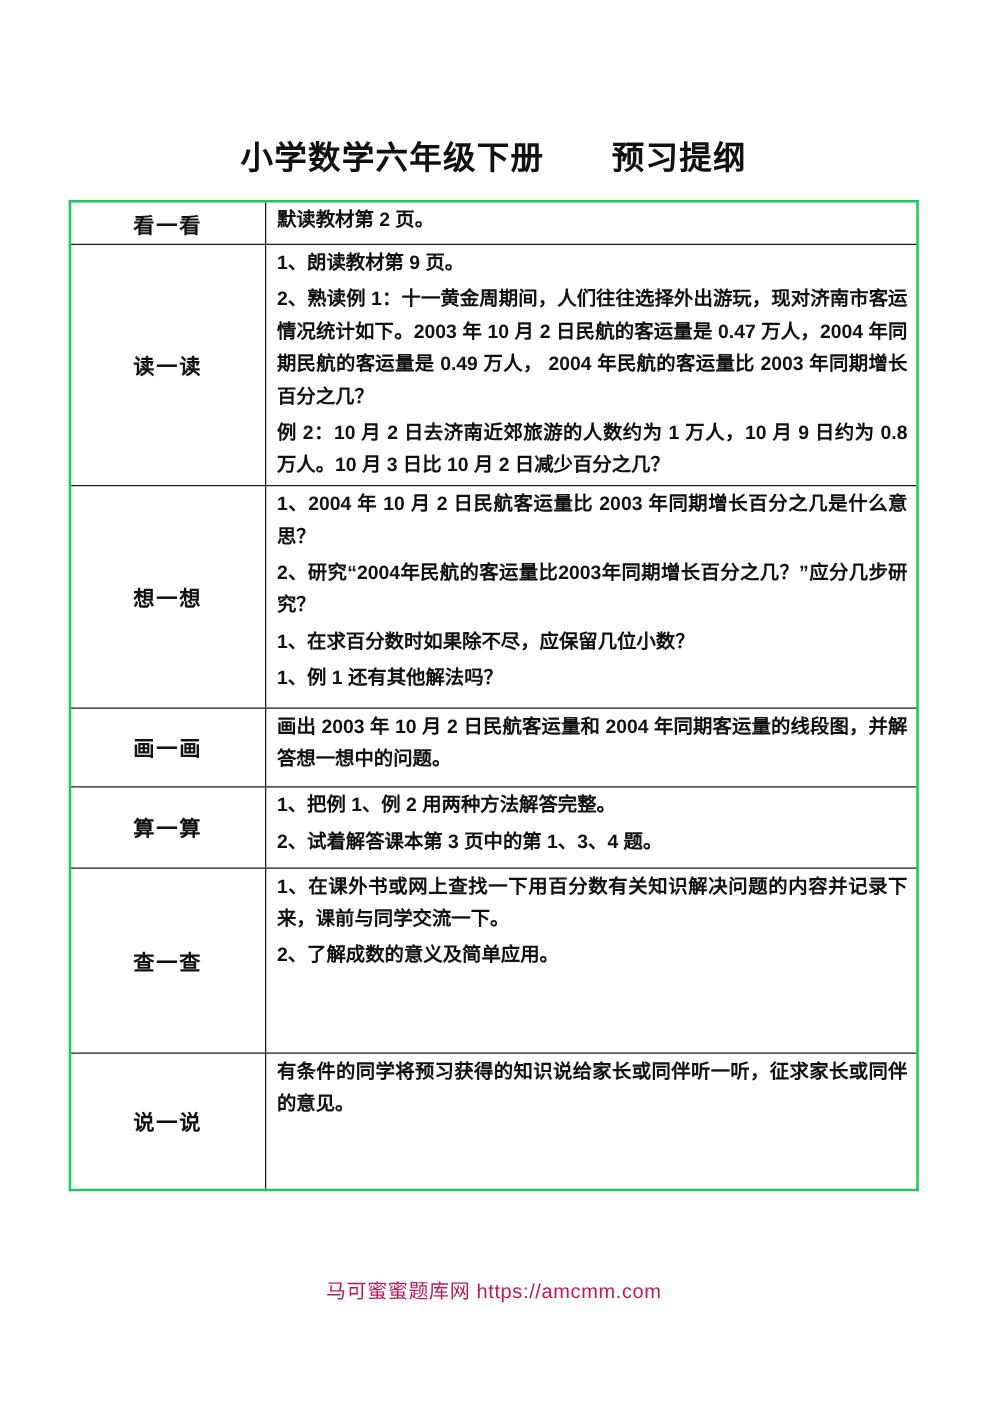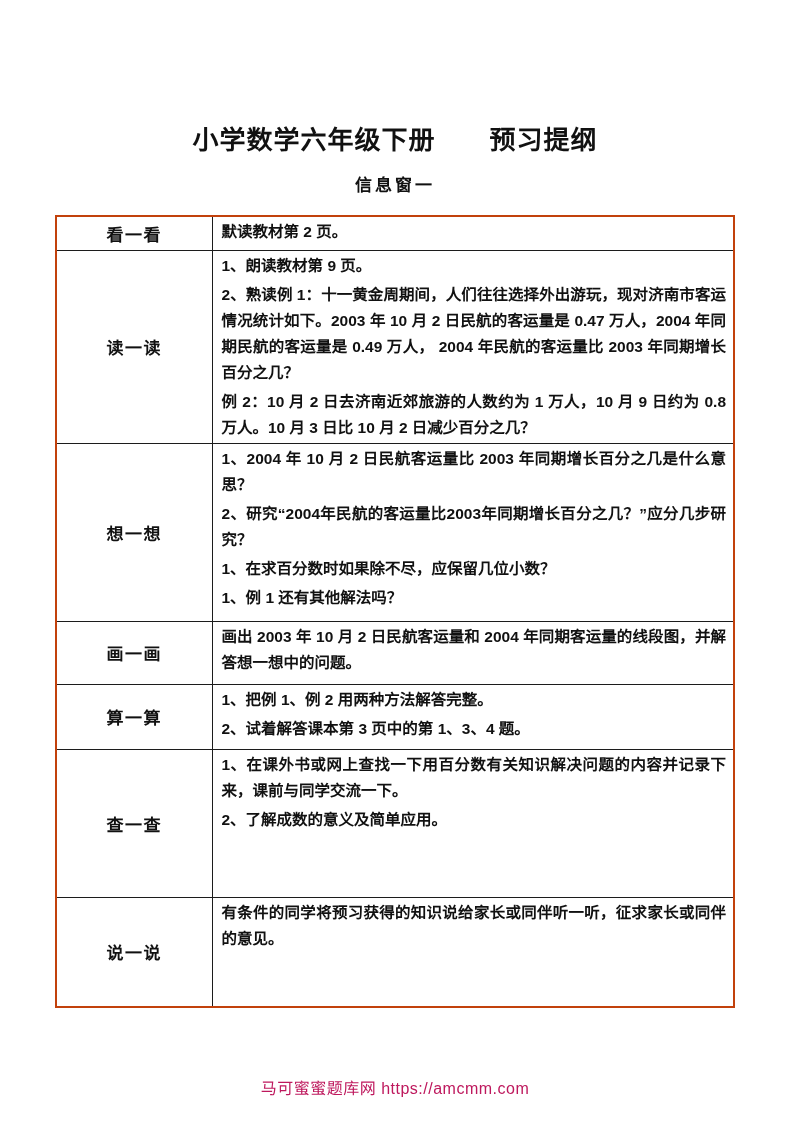--- a/index.html
+++ b/index.html
@@ -14,21 +14,21 @@
     color: #111111;
     overflow: hidden;
   }
   .page {
     position: relative;
     width: 790px;
     height: 1122px;
     background: #ffffff;
   }
   .doc-title {
-    margin: 18px;
+    margin: 4px;
     padding-top: 106px;
     text-align: center;
     font-size: 26px;
     line-height: 32px;
     font-weight: bold;
     letter-spacing: 1px;
     white-space: pre;
   }
   .doc-subtitle {
     display: flex;
@@ -46,21 +46,21 @@
     font-size: 17px;
     line-height: 23px;
     font-weight: bold;
     letter-spacing: 3px;
   }
   table.outline {
     border-collapse: collapse;
     table-layout: fixed;
     width: 678px;
     margin: 18px 0 0 55px;
-    border: 2px solid #c2410c;
+    border: 2px solid #22c55e;
   }
   table.outline td {
     border: 1.5px solid #1c1c1c;
     box-sizing: border-box;
   }
   td.label-cell {
     width: 156px;
     text-align: center;
     vertical-align: middle;
     font-weight: bold;
@@ -99,21 +99,20 @@
   }
 </style>
 </head>
 <body>
 
 <div class="page">
 
   <h1 class="doc-title">小学数学六年级下册　　预习提纲</h1>
 
 
-  <div class="doc-section">信息窗一</div>
 
   <table class="outline">
     <tbody>
       <tr class="r-look">
         <td class="label-cell">看一看</td>
         <td class="content-cell">
           <p>默读教材第 2 页。</p>
         </td>
       </tr>
       <tr class="r-read">

